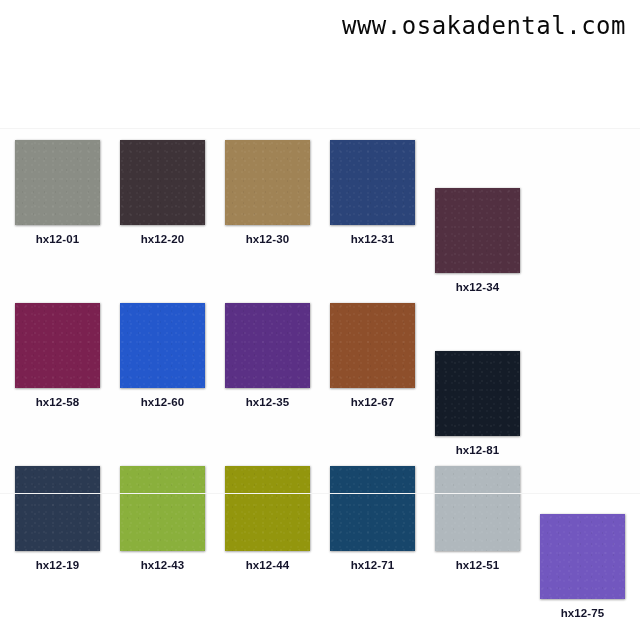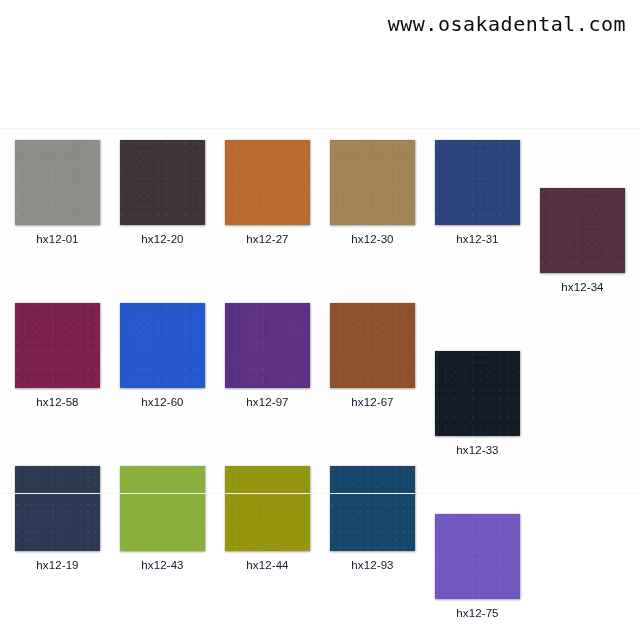--- a/index.html
+++ b/index.html
@@ -29,21 +29,21 @@
     top: 0;
     left: 0;
     width: 640px;
     height: 50px;
   }
   .watermark-text {
     position: absolute;
     right: 14px;
     top: 12px;
     font-family: "DejaVu Sans Mono", "Liberation Mono", monospace;
-    font-size: 20px;
+    font-size: 24px;
     letter-spacing: 0.5px;
     color: #0a0a0a;
     white-space: nowrap;
   }
 
   
   .swatch-band {
     position: absolute;
     left: 0;
     top: 128px;
@@ -91,21 +91,21 @@
       radial-gradient(circle at 68% 72%, rgba(0,0,0,0.05) 0 1px, transparent 1px),
       radial-gradient(circle at 45% 55%, rgba(255,255,255,0.03) 0 1px, transparent 1px);
     background-size: 9px 9px, 11px 11px, 7px 7px;
     pointer-events: none;
   }
 
   .swatch-label {
     margin-top: 6px;
     font-family: "Liberation Sans", sans-serif;
     font-size: 11.5px;
-    font-weight: normal;
+    font-weight: bold;
     color: #14142b;
     letter-spacing: 0.1px;
     line-height: 16px;
     white-space: nowrap;
   }
 
   .band-edge-top,
   .band-edge-bottom {
     position: absolute;
     left: 0;
@@ -132,24 +132,20 @@
         <div class="swatch-row">
           <div class="swatch-cell">
             <div class="swatch-chip" style="background-color: rgb(138, 141, 133);"></div>
             <div class="swatch-label">hx12-01</div>
           </div>
           <div class="swatch-cell">
             <div class="swatch-chip" style="background-color: rgb(62, 51, 56);"></div>
             <div class="swatch-label">hx12-20</div>
           </div>
           <div class="swatch-cell">
-            <div class="swatch-chip" style="background-color: rgb(185, 106, 46);"></div>
-            <div class="swatch-label">hx12-27</div>
-          </div>
-          <div class="swatch-cell">
             <div class="swatch-chip" style="background-color: rgb(160, 131, 85);"></div>
             <div class="swatch-label">hx12-30</div>
           </div>
           <div class="swatch-cell">
             <div class="swatch-chip" style="background-color: rgb(43, 68, 121);"></div>
             <div class="swatch-label">hx12-31</div>
           </div>
           <div class="swatch-cell">
             <div class="swatch-chip" style="background-color: rgb(82, 48, 65);"></div>
             <div class="swatch-label">hx12-34</div>
@@ -159,47 +155,51 @@
           <div class="swatch-cell">
             <div class="swatch-chip" style="background-color: rgb(123, 33, 80);"></div>
             <div class="swatch-label">hx12-58</div>
           </div>
           <div class="swatch-cell">
             <div class="swatch-chip" style="background-color: rgb(36, 88, 204);"></div>
             <div class="swatch-label">hx12-60</div>
           </div>
           <div class="swatch-cell">
             <div class="swatch-chip" style="background-color: rgb(91, 48, 133);"></div>
-            <div class="swatch-label">hx12-97</div>
+            <div class="swatch-label">hx12-35</div>
           </div>
           <div class="swatch-cell">
             <div class="swatch-chip" style="background-color: rgb(142, 79, 43);"></div>
             <div class="swatch-label">hx12-67</div>
           </div>
           <div class="swatch-cell">
             <div class="swatch-chip" style="background-color: rgb(20, 28, 40);"></div>
-            <div class="swatch-label">hx12-33</div>
+            <div class="swatch-label">hx12-81</div>
           </div>
         </div>
         <div class="swatch-row">
           <div class="swatch-cell">
             <div class="swatch-chip" style="background-color: rgb(43, 58, 82);"></div>
             <div class="swatch-label">hx12-19</div>
           </div>
           <div class="swatch-cell">
             <div class="swatch-chip" style="background-color: rgb(138, 176, 60);"></div>
             <div class="swatch-label">hx12-43</div>
           </div>
           <div class="swatch-cell">
             <div class="swatch-chip" style="background-color: rgb(147, 150, 13);"></div>
             <div class="swatch-label">hx12-44</div>
           </div>
           <div class="swatch-cell">
             <div class="swatch-chip" style="background-color: rgb(23, 70, 107);"></div>
-            <div class="swatch-label">hx12-93</div>
+            <div class="swatch-label">hx12-71</div>
+          </div>
+          <div class="swatch-cell">
+            <div class="swatch-chip" style="background-color: rgb(176, 184, 189);"></div>
+            <div class="swatch-label">hx12-51</div>
           </div>
           <div class="swatch-cell">
             <div class="swatch-chip" style="background-color: rgb(114, 87, 191);"></div>
             <div class="swatch-label">hx12-75</div>
           </div>
         </div>
       </div>
 
     <div class="band-edge-bottom"></div>
   </div>

